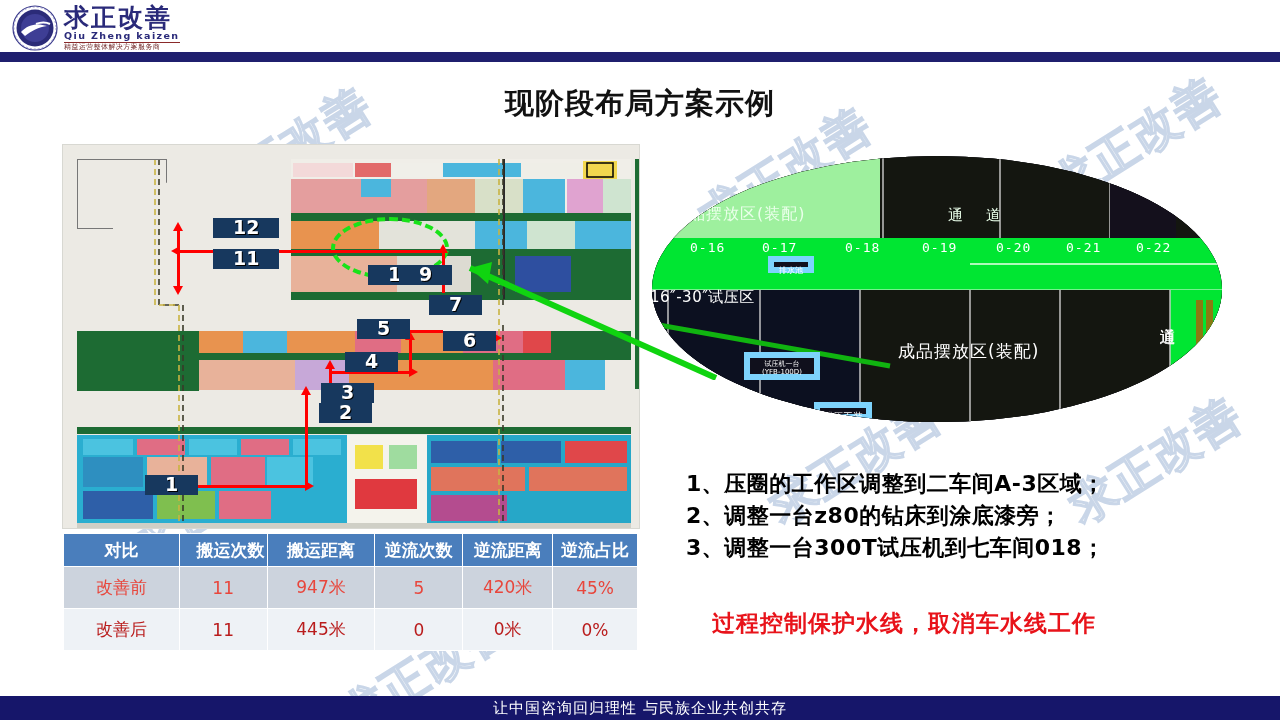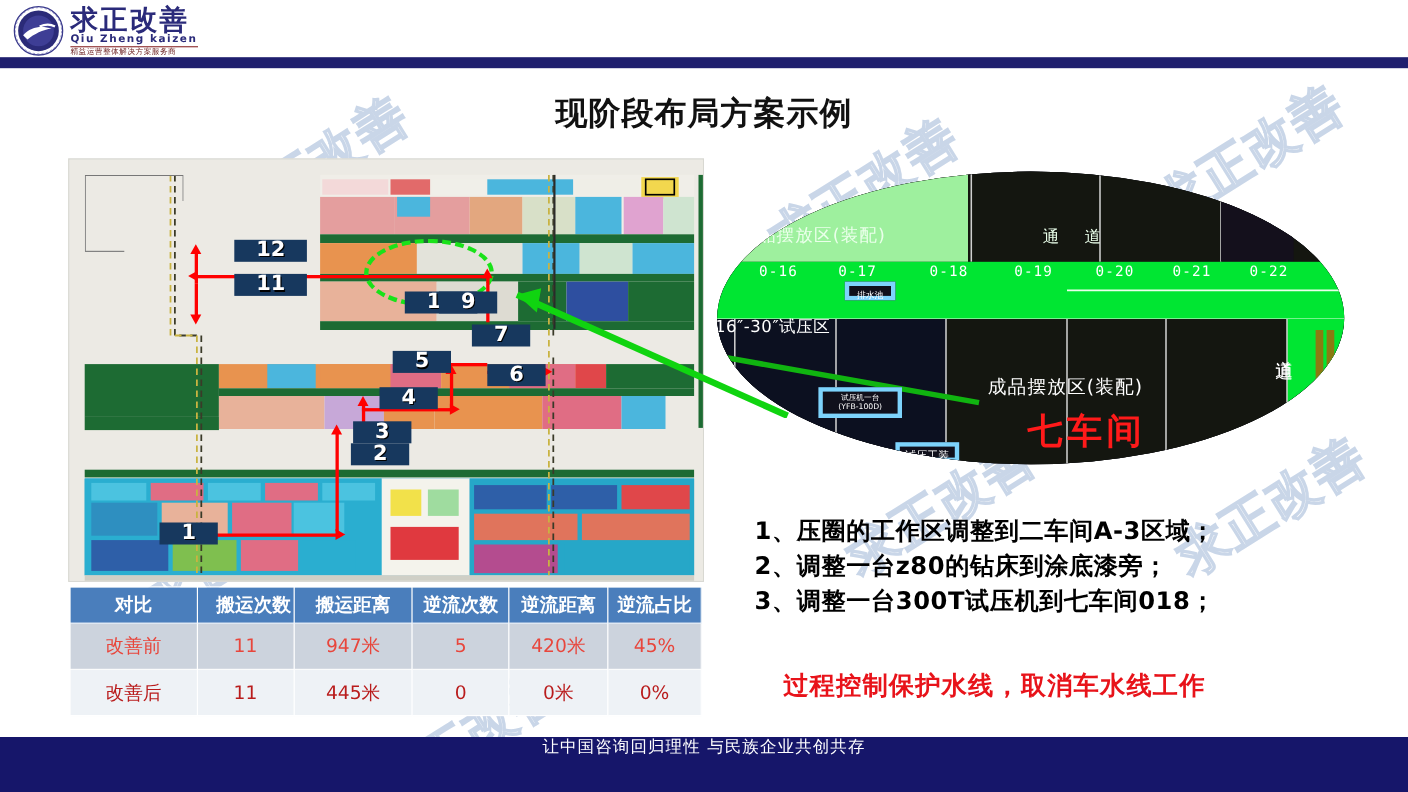--- a/index.html
+++ b/index.html
@@ -67,21 +67,21 @@
                    border: 4px dashed #19e219; border-radius: 50%; z-index: 10; }
 
   
   #green-arrow { position: absolute; left: 440px; top: 250px; width: 280px; height: 130px; z-index: 6; pointer-events: none; }
 
   
   #oval { position: absolute; left: 652px; top: 156px; width: 570px; height: 266px;
           border-radius: 50%; overflow: hidden; background: #0b0b16; z-index: 3; }
   #oval-canvas { position: absolute; left: -12px; top: -14px; width: 600px; height: 300px; }
   .otext { position: absolute; color: #fff; font-family: "DejaVu Sans", sans-serif; }
-  .obox { position: absolute; border: 4px solid #7dd3fc; background: #10101c; color: #fff;
+  .obox { position: absolute; border: 6px solid #7dd3fc; background: #10101c; color: #fff;
           font-size: 8px; text-align: center; font-family: "DejaVu Sans", sans-serif; }
 
   
   #notes { position: absolute; left: 686px; top: 468px; width: 560px; z-index: 4; }
   .note-line { font-size: 22px; font-weight: bold; color: #000; line-height: 1.45;
                font-family: "DejaVu Sans", sans-serif; letter-spacing: .5px; }
   #note-red { position: absolute; left: 712px; top: 608px; font-size: 23px; font-weight: bold;
               color: #e8131a; letter-spacing: 1px; font-family: "DejaVu Sans", sans-serif; z-index: 4; }
 
   
@@ -91,23 +91,23 @@
     border: 1px solid #ffffff; padding: 6px 2px; line-height: 1.18; font-family: "DejaVu Sans", sans-serif;
   }
   #cmp-table td {
     text-align: center; font-size: 17px; padding: 9px 2px; border: 1px solid #ffffff;
     font-family: "DejaVu Sans", sans-serif;
   }
   tr[data-row="before"] td { background: #ccd3dd; color: #e8463c; }
   tr[data-row="after"]  td { background: #eef2f6; color: #b91c1c; }
 
   
-  #footer { position: absolute; left: 0; bottom: 0; width: 1280px; height: 50px;
+  #footer { position: absolute; left: 0; bottom: 0; width: 1280px; height: 24px;
             background: #16166a; z-index: 5;
-            display: flex; justify-content: center; }
+            display: flex; align-items: center; justify-content: center; }
   #footer-text { color: #fff; font-size: 15px; letter-spacing: 1px; font-family: "DejaVu Sans", sans-serif; }
 </style>
 </head>
 <body>
 
 <div id="slide">
 
   <div class="wm" style="left:190px;top:120px;">求正改善</div>
   <div class="wm" style="left:120px;top:470px;">求正改善</div>
   <div class="wm" style="left:430px;top:300px;">求正改善</div>
@@ -352,21 +352,20 @@
     <div class="otext" style="left:38px;top:84px;font-size:13px;font-family:'DejaVu Sans Mono',monospace;letter-spacing:1px;">0-16</div>
     <div class="otext" style="left:110px;top:84px;font-size:13px;font-family:'DejaVu Sans Mono',monospace;letter-spacing:1px;">0-17</div>
     <div class="otext" style="left:193px;top:84px;font-size:13px;font-family:'DejaVu Sans Mono',monospace;letter-spacing:1px;">0-18</div>
     <div class="otext" style="left:270px;top:84px;font-size:13px;font-family:'DejaVu Sans Mono',monospace;letter-spacing:1px;">0-19</div>
     <div class="otext" style="left:344px;top:84px;font-size:13px;font-family:'DejaVu Sans Mono',monospace;letter-spacing:1px;">0-20</div>
     <div class="otext" style="left:414px;top:84px;font-size:13px;font-family:'DejaVu Sans Mono',monospace;letter-spacing:1px;">0-21</div>
     <div class="otext" style="left:484px;top:84px;font-size:13px;font-family:'DejaVu Sans Mono',monospace;letter-spacing:1px;">0-22</div>
 
     <div class="otext" style="left:-2px;top:132px;font-size:15px;letter-spacing:.5px;">16″-30″试压区</div>
     <div class="otext" style="left:246px;top:184px;font-size:17px;letter-spacing:1px;">成品摆放区(装配)</div>
-    <div class="otext" style="left:282px;top:215px;font-size:32px;font-weight:bold;color:#ff1a1a;letter-spacing:4px;">七车间</div>
 
     <div class="obox" style="left:116px;top:100px;width:46px;height:17px;line-height:17px;">排水池</div>
     <div class="obox" style="left:92px;top:196px;width:76px;height:28px;padding-top:2px;line-height:1.2;">
       <div style="font-size:7px;">试压机一台</div>
       <div style="font-size:7px;">(YFB-100D)</div>
     </div>
     <div class="obox" style="left:162px;top:246px;width:58px;height:18px;line-height:18px;font-size:10px;">试压工装</div>
 
     <div class="otext" style="left:500px;top:160px;font-size:16px;color:#ffffff;line-height:1.9;writing-mode:vertical-rl;">通道</div>
   </div>

